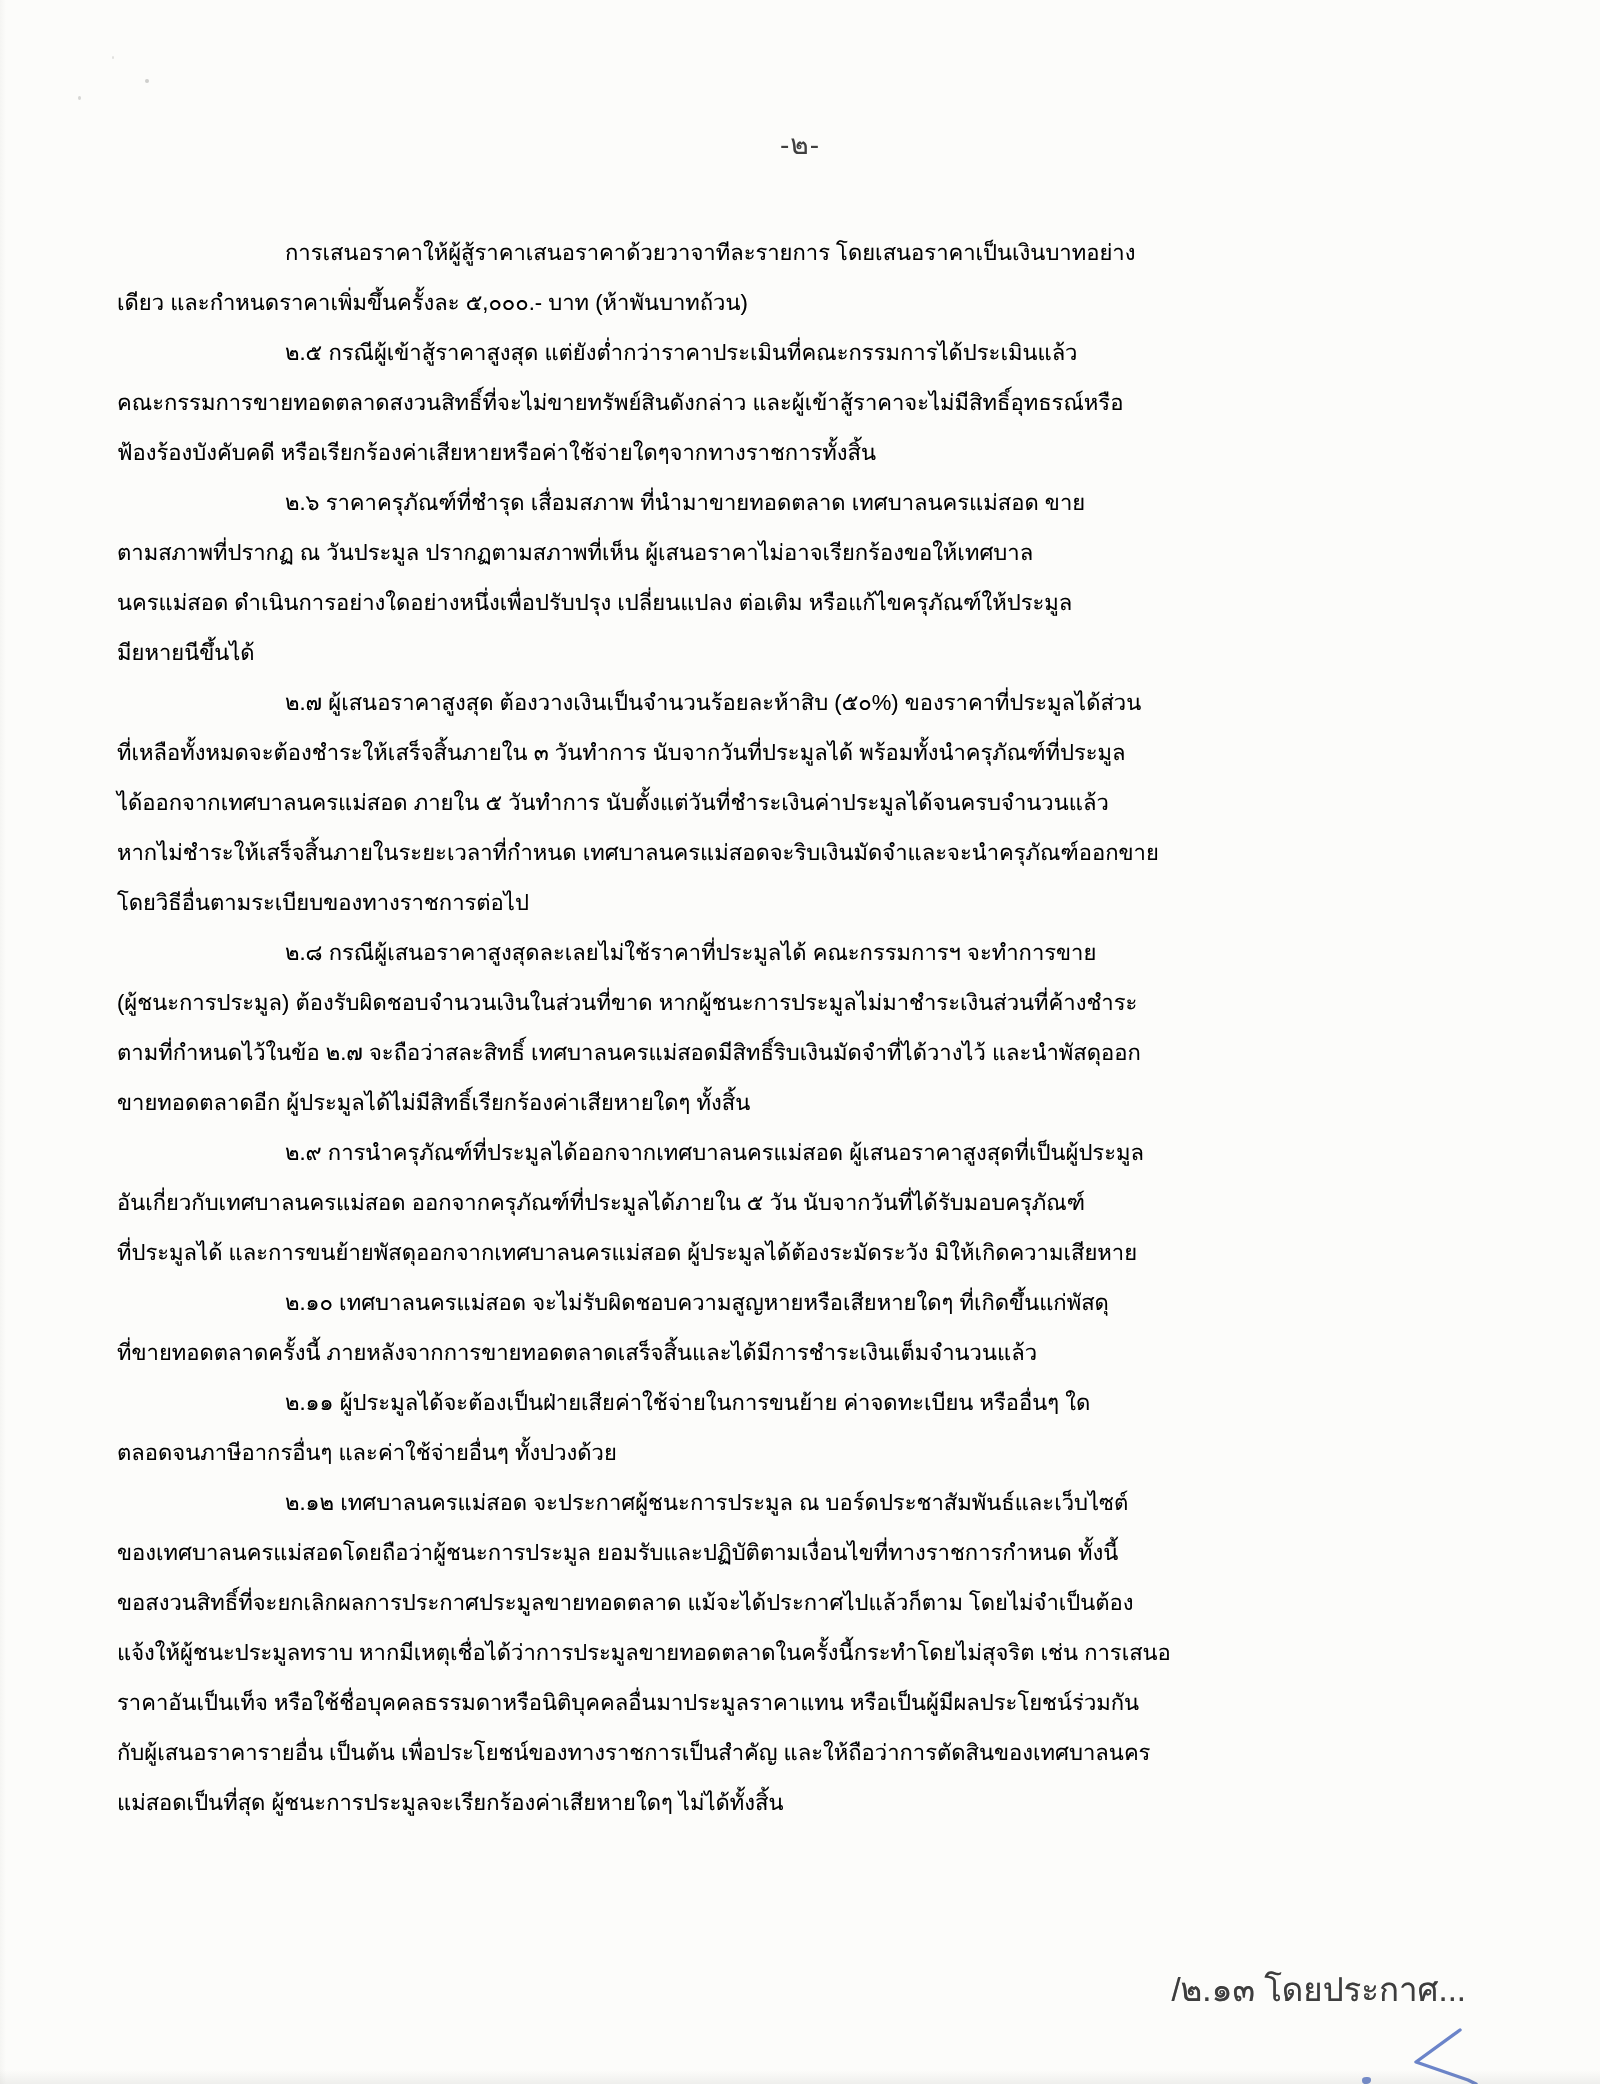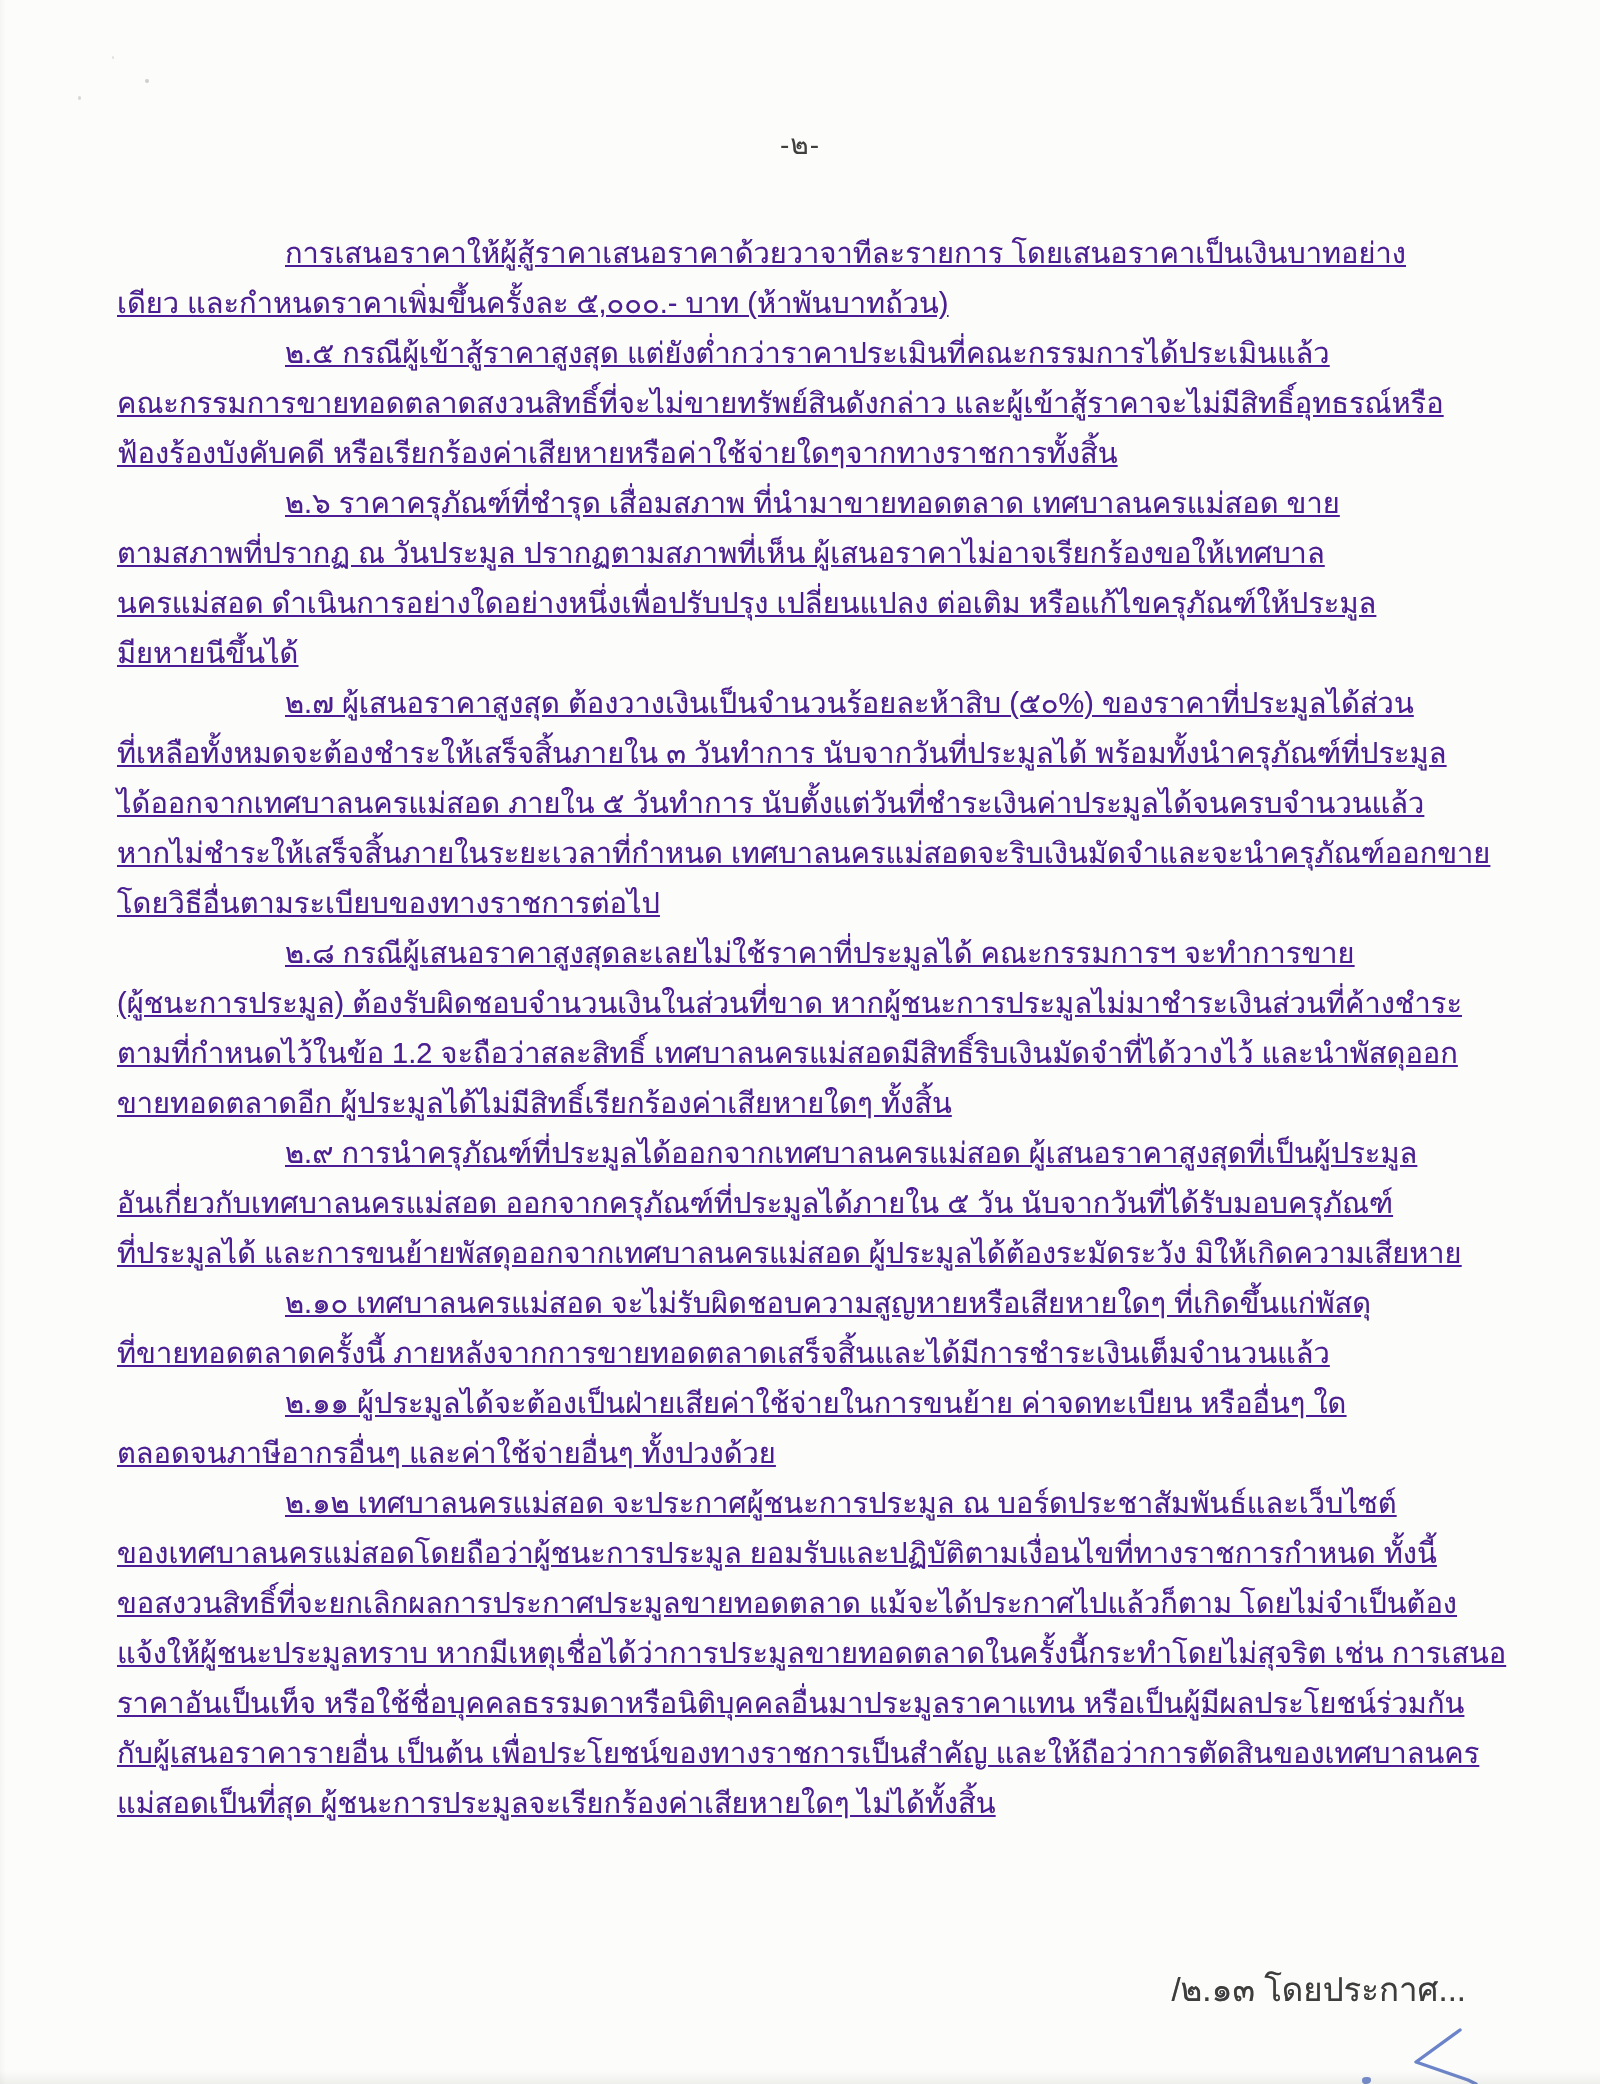--- a/index.html
+++ b/index.html
@@ -29,25 +29,24 @@
   }
   .doc-body {
     position: absolute;
     left: 117px;
     top: 228px;
     width: 1382px;
   }
   .line {
     height: 50px;
     line-height: 50px;
-    font-size: 29px;
+    font-size: 22px;
     white-space: nowrap;
-    color: #4c1d95;
+    color: #000000;
     text-shadow: 0 0 0.4px rgba(60,60,60,0.45);
-    text-decoration: underline;
   }
   .line.indent {
     padding-left: 168px;
   }
   .footer-note {
     position: absolute;
     top: 1968px;
     right: 134px;
     font-size: 33px;
     line-height: 44px;
@@ -115,21 +114,21 @@
       <div class="line">ตามสภาพที่ปรากฏ ณ วันประมูล ปรากฏตามสภาพที่เห็น ผู้เสนอราคาไม่อาจเรียกร้องขอให้เทศบาล</div>
       <div class="line">นครแม่สอด ดำเนินการอย่างใดอย่างหนึ่งเพื่อปรับปรุง  เปลี่ยนแปลง ต่อเติม หรือแก้ไขครุภัณฑ์ให้ประมูล</div>
       <div class="line">มียหายนีขึ้นได้</div>
       <div class="line indent">๒.๗ ผู้เสนอราคาสูงสุด  ต้องวางเงินเป็นจำนวนร้อยละห้าสิบ (๕๐%) ของราคาที่ประมูลได้ส่วน</div>
       <div class="line">ที่เหลือทั้งหมดจะต้องชำระให้เสร็จสิ้นภายใน  ๓  วันทำการ นับจากวันที่ประมูลได้ พร้อมทั้งนำครุภัณฑ์ที่ประมูล</div>
       <div class="line">ได้ออกจากเทศบาลนครแม่สอด ภายใน ๕ วันทำการ นับตั้งแต่วันที่ชำระเงินค่าประมูลได้จนครบจำนวนแล้ว</div>
       <div class="line">หากไม่ชำระให้เสร็จสิ้นภายในระยะเวลาที่กำหนด เทศบาลนครแม่สอดจะริบเงินมัดจำและจะนำครุภัณฑ์ออกขาย</div>
       <div class="line">โดยวิธีอื่นตามระเบียบของทางราชการต่อไป</div>
       <div class="line indent">๒.๘ กรณีผู้เสนอราคาสูงสุดละเลยไม่ใช้ราคาที่ประมูลได้  คณะกรรมการฯ จะทำการขาย</div>
       <div class="line">(ผู้ชนะการประมูล) ต้องรับผิดชอบจำนวนเงินในส่วนที่ขาด  หากผู้ชนะการประมูลไม่มาชำระเงินส่วนที่ค้างชำระ</div>
-      <div class="line">ตามที่กำหนดไว้ในข้อ 1.2 จะถือว่าสละสิทธิ์ เทศบาลนครแม่สอดมีสิทธิ์ริบเงินมัดจำที่ได้วางไว้ และนำพัสดุออก</div>
+      <div class="line">ตามที่กำหนดไว้ในข้อ ๒.๗ จะถือว่าสละสิทธิ์ เทศบาลนครแม่สอดมีสิทธิ์ริบเงินมัดจำที่ได้วางไว้ และนำพัสดุออก</div>
       <div class="line">ขายทอดตลาดอีก ผู้ประมูลได้ไม่มีสิทธิ์เรียกร้องค่าเสียหายใดๆ ทั้งสิ้น</div>
       <div class="line indent">๒.๙  การนำครุภัณฑ์ที่ประมูลได้ออกจากเทศบาลนครแม่สอด ผู้เสนอราคาสูงสุดที่เป็นผู้ประมูล</div>
       <div class="line">อันเกี่ยวกับเทศบาลนครแม่สอด  ออกจากครุภัณฑ์ที่ประมูลได้ภายใน ๕ วัน นับจากวันที่ได้รับมอบครุภัณฑ์</div>
       <div class="line">ที่ประมูลได้ และการขนย้ายพัสดุออกจากเทศบาลนครแม่สอด ผู้ประมูลได้ต้องระมัดระวัง มิให้เกิดความเสียหาย</div>
       <div class="line indent">๒.๑๐ เทศบาลนครแม่สอด จะไม่รับผิดชอบความสูญหายหรือเสียหายใดๆ ที่เกิดขึ้นแก่พัสดุ</div>
       <div class="line">ที่ขายทอดตลาดครั้งนี้ ภายหลังจากการขายทอดตลาดเสร็จสิ้นและได้มีการชำระเงินเต็มจำนวนแล้ว</div>
       <div class="line indent">๒.๑๑ ผู้ประมูลได้จะต้องเป็นฝ่ายเสียค่าใช้จ่ายในการขนย้าย ค่าจดทะเบียน หรืออื่นๆ ใด</div>
       <div class="line">ตลอดจนภาษีอากรอื่นๆ และค่าใช้จ่ายอื่นๆ ทั้งปวงด้วย</div>
       <div class="line indent">๒.๑๒ เทศบาลนครแม่สอด จะประกาศผู้ชนะการประมูล ณ บอร์ดประชาสัมพันธ์และเว็บไซต์</div>
       <div class="line">ของเทศบาลนครแม่สอดโดยถือว่าผู้ชนะการประมูล ยอมรับและปฏิบัติตามเงื่อนไขที่ทางราชการกำหนด ทั้งนี้</div>

